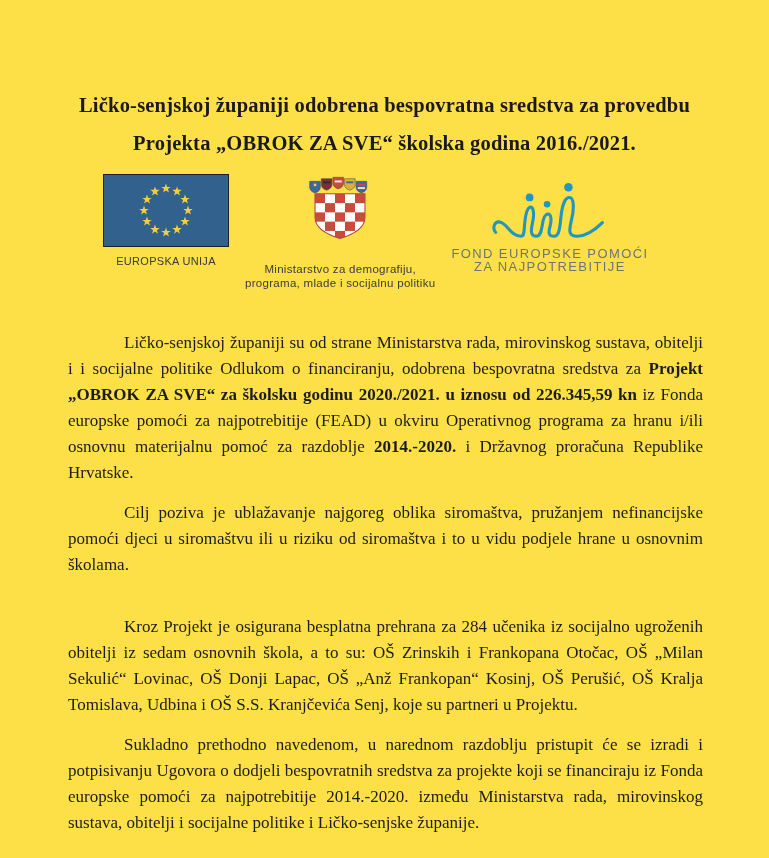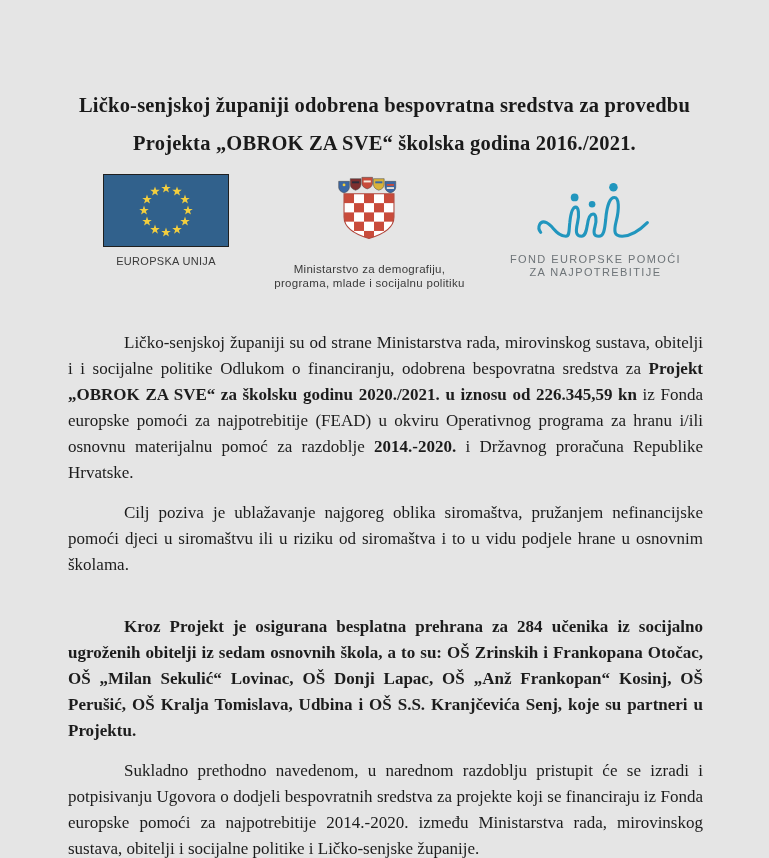--- a/index.html
+++ b/index.html
@@ -1,48 +1,48 @@
 <!DOCTYPE html>
 <html><head>
 <meta charset="utf-8">
 <style>
   html,body { margin:0; padding:0; background:#ffffff; }
   .page {
-    width:769px; height:858px; position:relative; background:#e5e5e5;
+    width:769px; height:858px; position:relative; background:#fde047;
     font-family:"Liberation Serif", serif; color:#1e1e1e; overflow:hidden;
     margin:0 auto;
   }
   .title {
     margin-top:86px; text-align:center; font-weight:bold;
     font-size:20.5px; line-height:38px; color:#1a1a1a; letter-spacing:0.2px;
     padding:0 40px;
   }
   .logos {
-    display:flex; justify-content:space-between; align-items:flex-start;
+    display:flex; align-items:flex-start;
     margin-top:12px; padding:0 88px 0 103px;gap:16px;
   }
   .logo-col { display:flex; flex-direction:column; align-items:center; }
   .logo-col.ministry { margin-top:2px; }
   .logo-col.fead { margin-top:6px; }
   .caption {
     font-family:"Liberation Sans", sans-serif; color:#3a3a3a;
     text-align:center; margin-top:7px; font-size:11px; line-height:14px;
     letter-spacing:0.3px;
   }
   .caption.ministry-cap { margin-top:20px; font-size:11.5px; }
   .caption.fead-cap {
-    margin-top:9px; font-size:11px; line-height:13px;
+    margin-top:3px; font-size:13px; line-height:13px;
     letter-spacing:1.4px; color:#6e7478;
   }
   .content {
     margin:40px 66px 0 68px; text-align:justify;
     font-size:17px; line-height:26px; color:#1c1c1c;
   }
   .content p { margin:0 0 14px 0; text-indent:56px; }
-  .content p.bold { font-weight:bold;margin-top:36px; }
+  .content p.bold { font-weight:normal;margin-top:36px; }
   b { font-weight:bold; }
   svg { display:block; }
 </style>
 </head>
 <body>
 
 <div class="page">
 
   <div class="title">
     <div>Ličko-senjskoj županiji odobrena bespovratna sredstva za provedbu</div>

